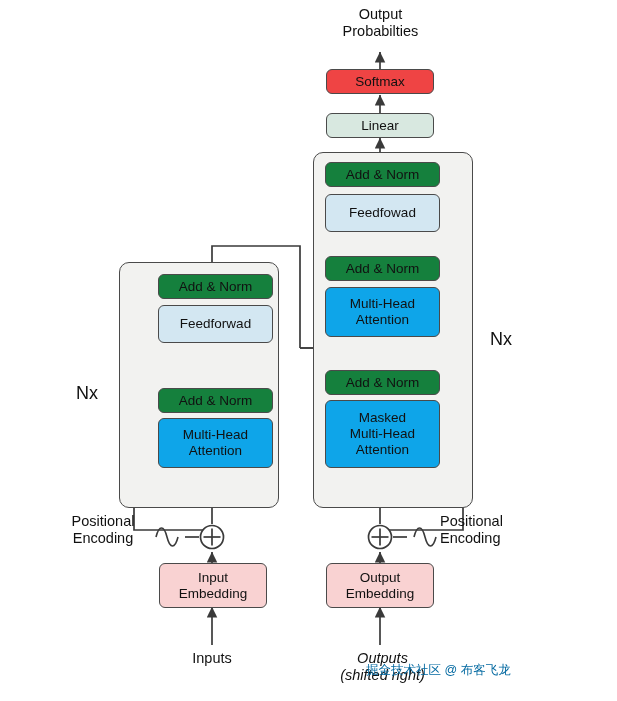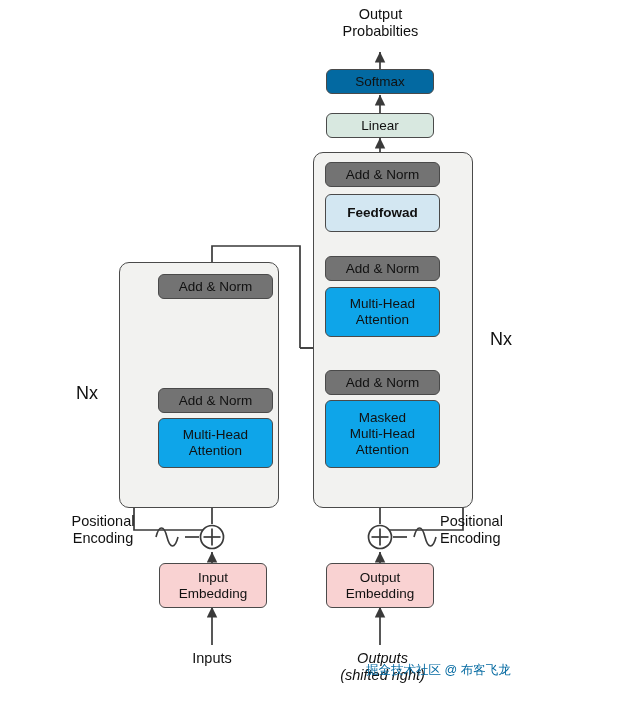--- a/index.html
+++ b/index.html
@@ -33,26 +33,26 @@
     display: flex;
     align-items: center;
     justify-content: center;
     text-align: center;
     font-size: 13.5px;
     line-height: 1.18;
     color: #111111;
     white-space: pre-line;
     z-index: 3;
   }
-  .addnorm { background: #737373; }
-  .feedforward { background: #d3e7f2; font-weight: bold; }
+  .addnorm { background: #15803d; }
+  .feedforward { background: #d3e7f2; }
   .attention { background: #0ea5e9; }
   .embedding { background: #f9d2d2; }
   .linear { background: #d8e8e0; }
-  .softmax { background: #0369a1; }
+  .softmax { background: #ef4444; }
   .stackbox {
     position: absolute;
     box-sizing: border-box;
     background: #f2f2f0;
     border: 1.3px solid #4a4a4a;
     border-radius: 10px;
     z-index: 1;
   }
   .plain-label {
     position: absolute;
@@ -175,20 +175,21 @@
       <path d="M380,528.5 L380,545.5"></path>
     </g>
   </svg>
 
   <div class="stackbox" style="left:119px; top:262px; width:160px; height:246px;"></div>
 
   <div class="stackbox" style="left:313px; top:152px; width:160px; height:356px;"></div>
 
   <div class="node addnorm" style="left:158px; top:274px; width:115px; height:25px;">Add &amp; Norm</div>
 
+  <div class="node feedforward" style="left:158px; top:305px; width:115px; height:38px;">Feedforwad</div>
 
   <div class="node addnorm" style="left:158px; top:388px; width:115px; height:25px;">Add &amp; Norm</div>
 
   <div class="node attention" style="left:158px; top:418px; width:115px; height:50px;">Multi-Head
 Attention</div>
 
   <div class="node embedding" style="left:159px; top:563px; width:108px; height:45px;">Input
 Embedding</div>
 
   <div class="nx-label" style="left:76px; top:383px;">Nx</div>

